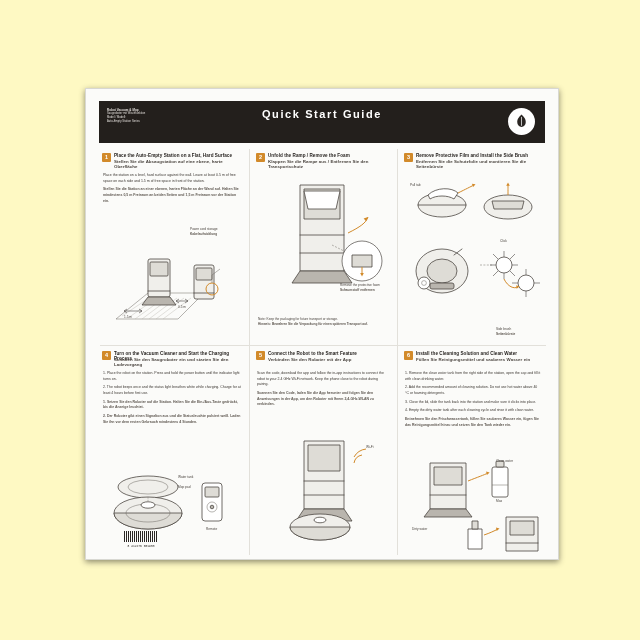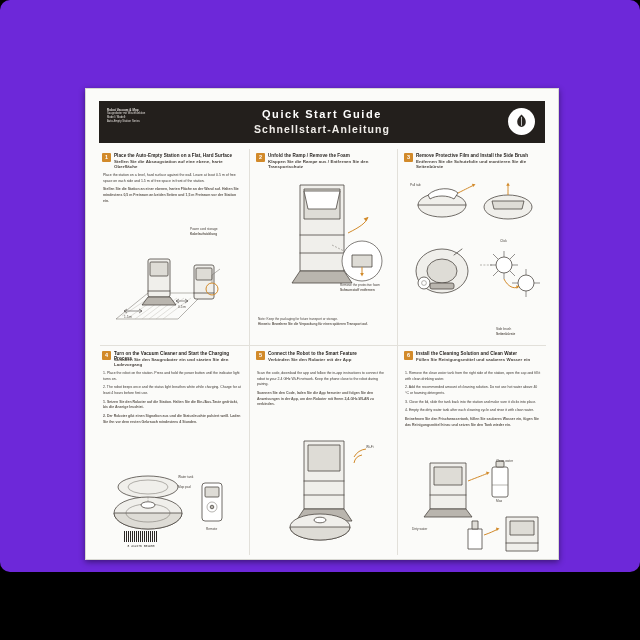--- a/index.html
+++ b/index.html
@@ -8,23 +8,22 @@
     background: #000000;
     width: 640px;
     height: 640px;
     overflow: hidden;
     font-family: "Liberation Sans", sans-serif;
   }
 
   #stage {
     position: relative;
     width: 640px;
-    height: 572px;
-    background: #6d28d9;
-    border-radius: 10px;
+    height: 640px;
+    background: #fef9c3;
   }
 
   
   #sheet {
     position: absolute;
     left: 85px;
     top: 88px;
     width: 472px;
     height: 470px;
     background: #fbfbf9;
@@ -225,21 +224,20 @@
 
       <div id="brand-block">
         <span class="brand-line strong">Robot Vacuum &amp; Mop</span>
         <span class="brand-line">Saugroboter mit Wischfunktion</span>
         <span class="brand-line">Model / Modell:</span>
         <span class="brand-line">Auto-Empty Station Series</span>
       </div>
 
       <div id="title-block">
         <span id="doc-title">Quick Start Guide</span>
-        <span id="doc-subtitle">Schnellstart-Anleitung</span>
       </div>
 
       <div id="logo-badge">
         <svg width="19" height="19" viewBox="0 0 24 24" aria-hidden="true">
           <path d="M12 3.2 C8.2 6.4 6.6 9.4 6.6 12.6 C6.6 16.2 9 18.8 12 18.8 C15 18.8 17.4 16.2 17.4 12.6 C17.4 9.4 15.8 6.4 12 3.2 Z" fill="#2a2623"></path>
           <path d="M12 6.2 L12 17.4" stroke="#ffffff" stroke-width="0.9" fill="none"></path>
         </svg>
       </div>
     </div>
 

